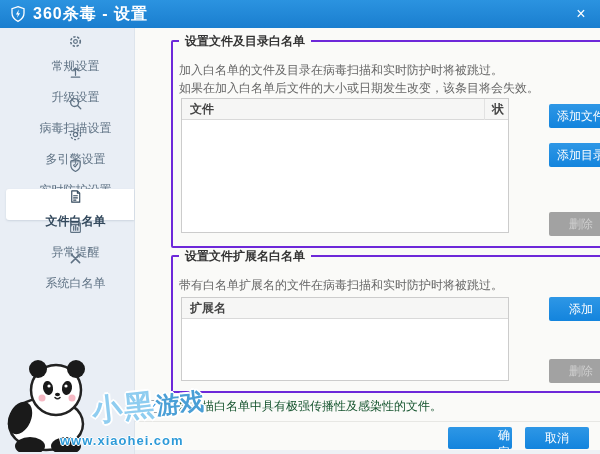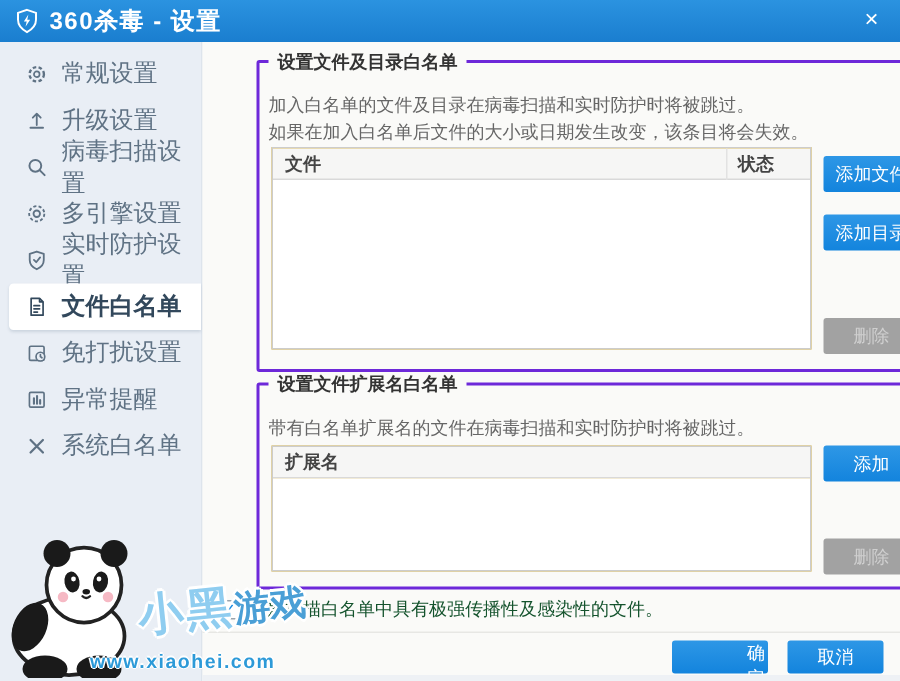--- a/index.html
+++ b/index.html
@@ -15,39 +15,39 @@
   .titlebar .app-icon { width:18px; height:18px; margin-right:6px; flex:0 0 auto; }
   .titlebar .title { color:#fff; font-size:16px; font-weight:bold; letter-spacing:1px; }
   .close-btn { position:absolute; right:0; top:0; width:38px; height:28px;
     display:flex; align-items:center; justify-content:center;
     color:#fff; font-size:16px; cursor:pointer; }
 
   
   .sidebar { position:absolute; left:0; top:28px; width:135px; height:426px;
     background:#e9eef5; border-right:1px solid #dde4ec; padding-top:6px; }
   .side-item { position:relative; height:31px; display:flex; align-items:center;
-    padding-left:17px; gap:9px; font-size:16px; color:#5f7284; cursor:pointer; }
+    padding-left:17px; gap:9px; font-size:12px; color:#5f7284; cursor:pointer;flex-direction:column; }
   .side-item svg { width:15px; height:15px; flex:0 0 auto; }
   .side-item.selected { background:#fff; margin-left:6px; padding-left:11px;
     color:#32485c; font-weight:bold; border-radius:3px 0 0 3px;
     box-shadow:0 1px 2px rgba(120,140,160,.25); }
 
   
   .main { position:absolute; left:135px; top:28px; width:465px; height:426px;
     background:#fafaf8; }
 
   .groupbox { position:absolute; border:2px solid #6d28d9; border-radius:2px;margin-left:28px; }
   .gb-title { position:absolute; top:-8px; left:6px; background:#fafaf8;
     padding:0 6px; font-size:12px; font-weight:bold; color:#333; line-height:15px; }
   .gb1 { left:8px; top:12px;  width:440px; height:208px; }
   .gb2 { left:8px; top:227px; width:440px; height:138px; }
 
   .desc { position:absolute; left:6px; font-size:12px; color:#666; white-space:nowrap; }
 
-  .wtable { position:absolute; left:8px; width:360px; background:#eab308;
+  .wtable { position:absolute; left:8px; width:328px; background:#6d28d9;
     border:1px solid #ccc; }
   .wtable .thead { height:21px; background:#f6f6f5; border-bottom:1px solid #d9d9d9;
     position:relative; }
   .wtable .th { position:absolute; top:0; line-height:21px; font-size:12px;
     font-weight:bold; color:#444; }
   .col-divider { position:absolute; left:302px; top:0; bottom:0; width:1px;
     background:#e2e2e2; }
   .tbody { position:absolute; left:0; right:0; top:21px; bottom:0; background:#fff; }
 
   .btn { position:absolute; left:376px; width:64px; height:24px; border:none;
@@ -133,28 +133,20 @@
       </svg>
       <span>实时防护设置</span>
     </div>
     <div class="side-item selected">
       <svg viewBox="0 0 16 16" stroke="currentColor" fill="none" stroke-width="1.2" stroke-linejoin="round">
         <path d="M4 2h6l2.5 2.5V14H4Z"></path>
           <path d="M10 2v2.5h2.5"></path>
           <path d="M6 7.2h4M6 9.5h4M6 11.8h2.5" stroke-linecap="round"></path>
       </svg>
       <span>文件白名单</span>
-    </div>
-    <div class="side-item">
-      <svg viewBox="0 0 16 16" stroke="currentColor" stroke-width="1.2">
-        <rect x="2.8" y="3" width="10.4" height="10" rx="1" fill="none"></rect>
-        <circle cx="10.6" cy="10.4" r="3.1" fill="#e9eef5"></circle>
-          <path d="M10.6 8.9v1.5l1.1.8" fill="none" stroke-linecap="round"></path>
-      </svg>
-      <span>免打扰设置</span>
     </div>
     <div class="side-item">
       <svg viewBox="0 0 16 16" stroke="currentColor" fill="none" stroke-width="1.2" stroke-linecap="round">
         <rect x="2.8" y="2.8" width="10.4" height="10.4" rx="1"></rect>
           <path d="M6 10.8V7M8.2 10.8V5.4M10.4 10.8V8.2" stroke-width="1.5"></path>
       </svg>
       <span>异常提醒</span>
     </div>
     <div class="side-item">
       <svg viewBox="0 0 16 16" stroke="currentColor" fill="none" stroke-width="1.6" stroke-linecap="round">

